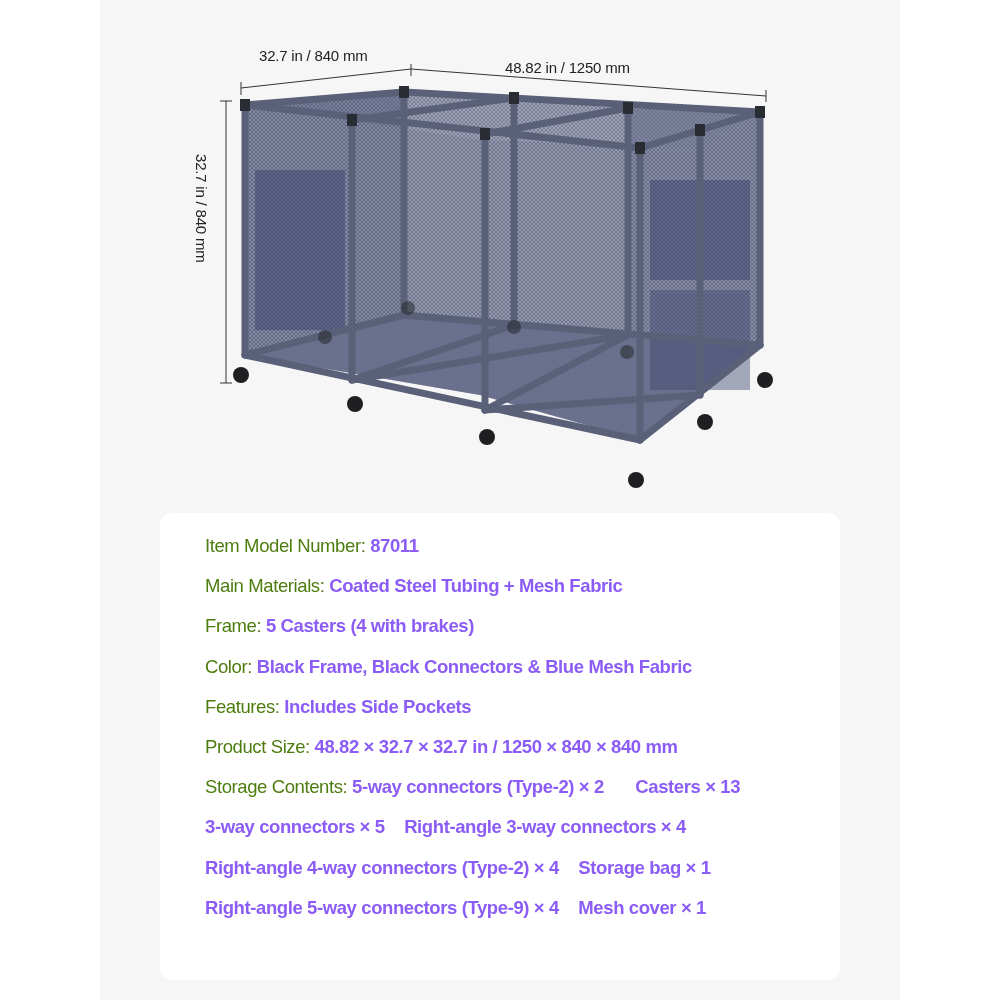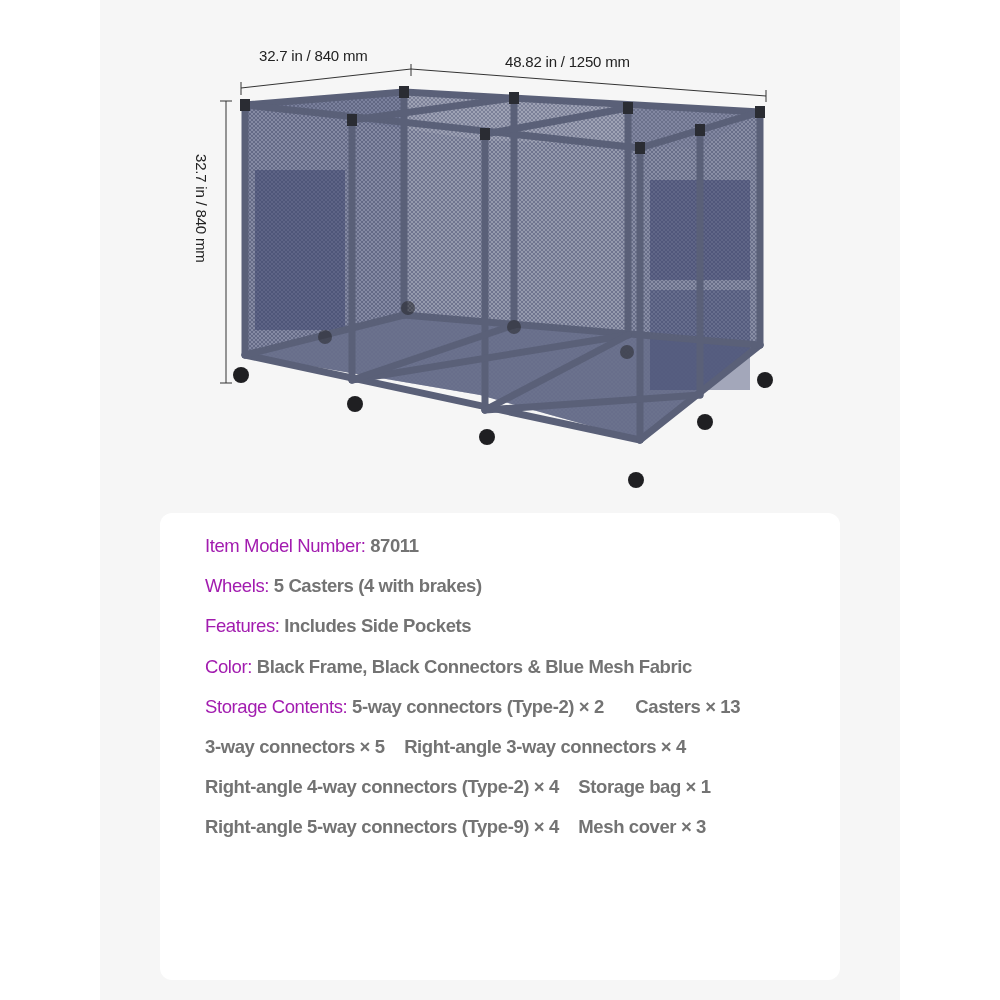--- a/index.html
+++ b/index.html
@@ -13,36 +13,36 @@
       background: #f6f6f6;
     }
     .product {
       position: absolute; left: 0; top: 0; width: 1000px; height: 510px;
     }
     .dim {
       position: absolute; font-size: 15px; color: #222; white-space: nowrap;
       letter-spacing: -0.2px;
     }
     .dim-depth { left: 259px; top: 47px; }
-    .dim-width { left: 505px; top: 53px; }
+    .dim-width { left: 505px; top: 59px; }
     .dim-height {
       left: 210px; top: 154px;
       transform-origin: 0 0; transform: translate(0,0) rotate(90deg);
     }
     .card {
       position: absolute; left: 160px; top: 513px; width: 680px; height: 467px;
       background: #ffffff; border-radius: 12px;
     }
     .specs { position: absolute; left: 205px; top: 531px; width: 640px; }
     .row {
       height: 40.2px; line-height: 30px; font-size: 18.5px; white-space: nowrap;
       letter-spacing: -0.4px;
     }
-    .lbl { color: #a21caf; }
-    .val { color: #737373; font-weight: bold; }
+    .lbl { color: #4d7c0f; }
+    .val { color: #8b5cf6; font-weight: bold; }
     .gap { display: inline-block; }
   </style>
 </head>
 <body>
 
 <div class="panel"></div>
 
 <svg class="product" viewBox="0 0 1000 510" xmlns="http://www.w3.org/2000/svg">
   <defs>
     <pattern id="meshPat" width="4" height="4" patternUnits="userSpaceOnUse">
@@ -141,45 +141,53 @@
 <div class="dim dim-height">32.7 in / 840 mm</div>
 
 <div class="card"></div>
 
 <div class="specs">
   <div class="row">
     <span class="lbl">Item Model Number:</span>
     <span class="val">87011</span>
   </div>
   <div class="row">
-    <span class="lbl">Wheels:</span>
+    <span class="lbl">Main Materials:</span>
+    <span class="val">Coated Steel Tubing + Mesh Fabric</span>
+  </div>
+  <div class="row">
+    <span class="lbl">Frame:</span>
     <span class="val">5 Casters (4 with brakes)</span>
+  </div>
+  <div class="row">
+    <span class="lbl">Color:</span>
+    <span class="val">Black Frame, Black Connectors &amp; Blue Mesh Fabric</span>
   </div>
   <div class="row">
     <span class="lbl">Features:</span>
     <span class="val">Includes Side Pockets</span>
   </div>
   <div class="row">
-    <span class="lbl">Color:</span>
-    <span class="val">Black Frame, Black Connectors &amp; Blue Mesh Fabric</span>
+    <span class="lbl">Product Size:</span>
+    <span class="val">48.82 × 32.7 × 32.7 in / 1250 × 840 × 840 mm</span>
   </div>
   <div class="row">
     <span class="lbl">Storage Contents:</span>
     <span class="val">5-way connectors (Type-2) × 2</span>
     <span class="gap" style="width:22px"></span>
     <span class="val">Casters × 13</span>
   </div>
   <div class="row">
     <span class="val">3-way connectors × 5</span>
     <span class="gap" style="width:10px"></span>
     <span class="val">Right-angle 3-way connectors × 4</span>
   </div>
   <div class="row">
     <span class="val">Right-angle 4-way connectors (Type-2) × 4</span>
     <span class="gap" style="width:10px"></span>
     <span class="val">Storage bag × 1</span>
   </div>
   <div class="row">
     <span class="val">Right-angle 5-way connectors (Type-9) × 4</span>
     <span class="gap" style="width:10px"></span>
-    <span class="val">Mesh cover × 3</span>
+    <span class="val">Mesh cover × 1</span>
   </div>
 </div>
 
 </body></html>

